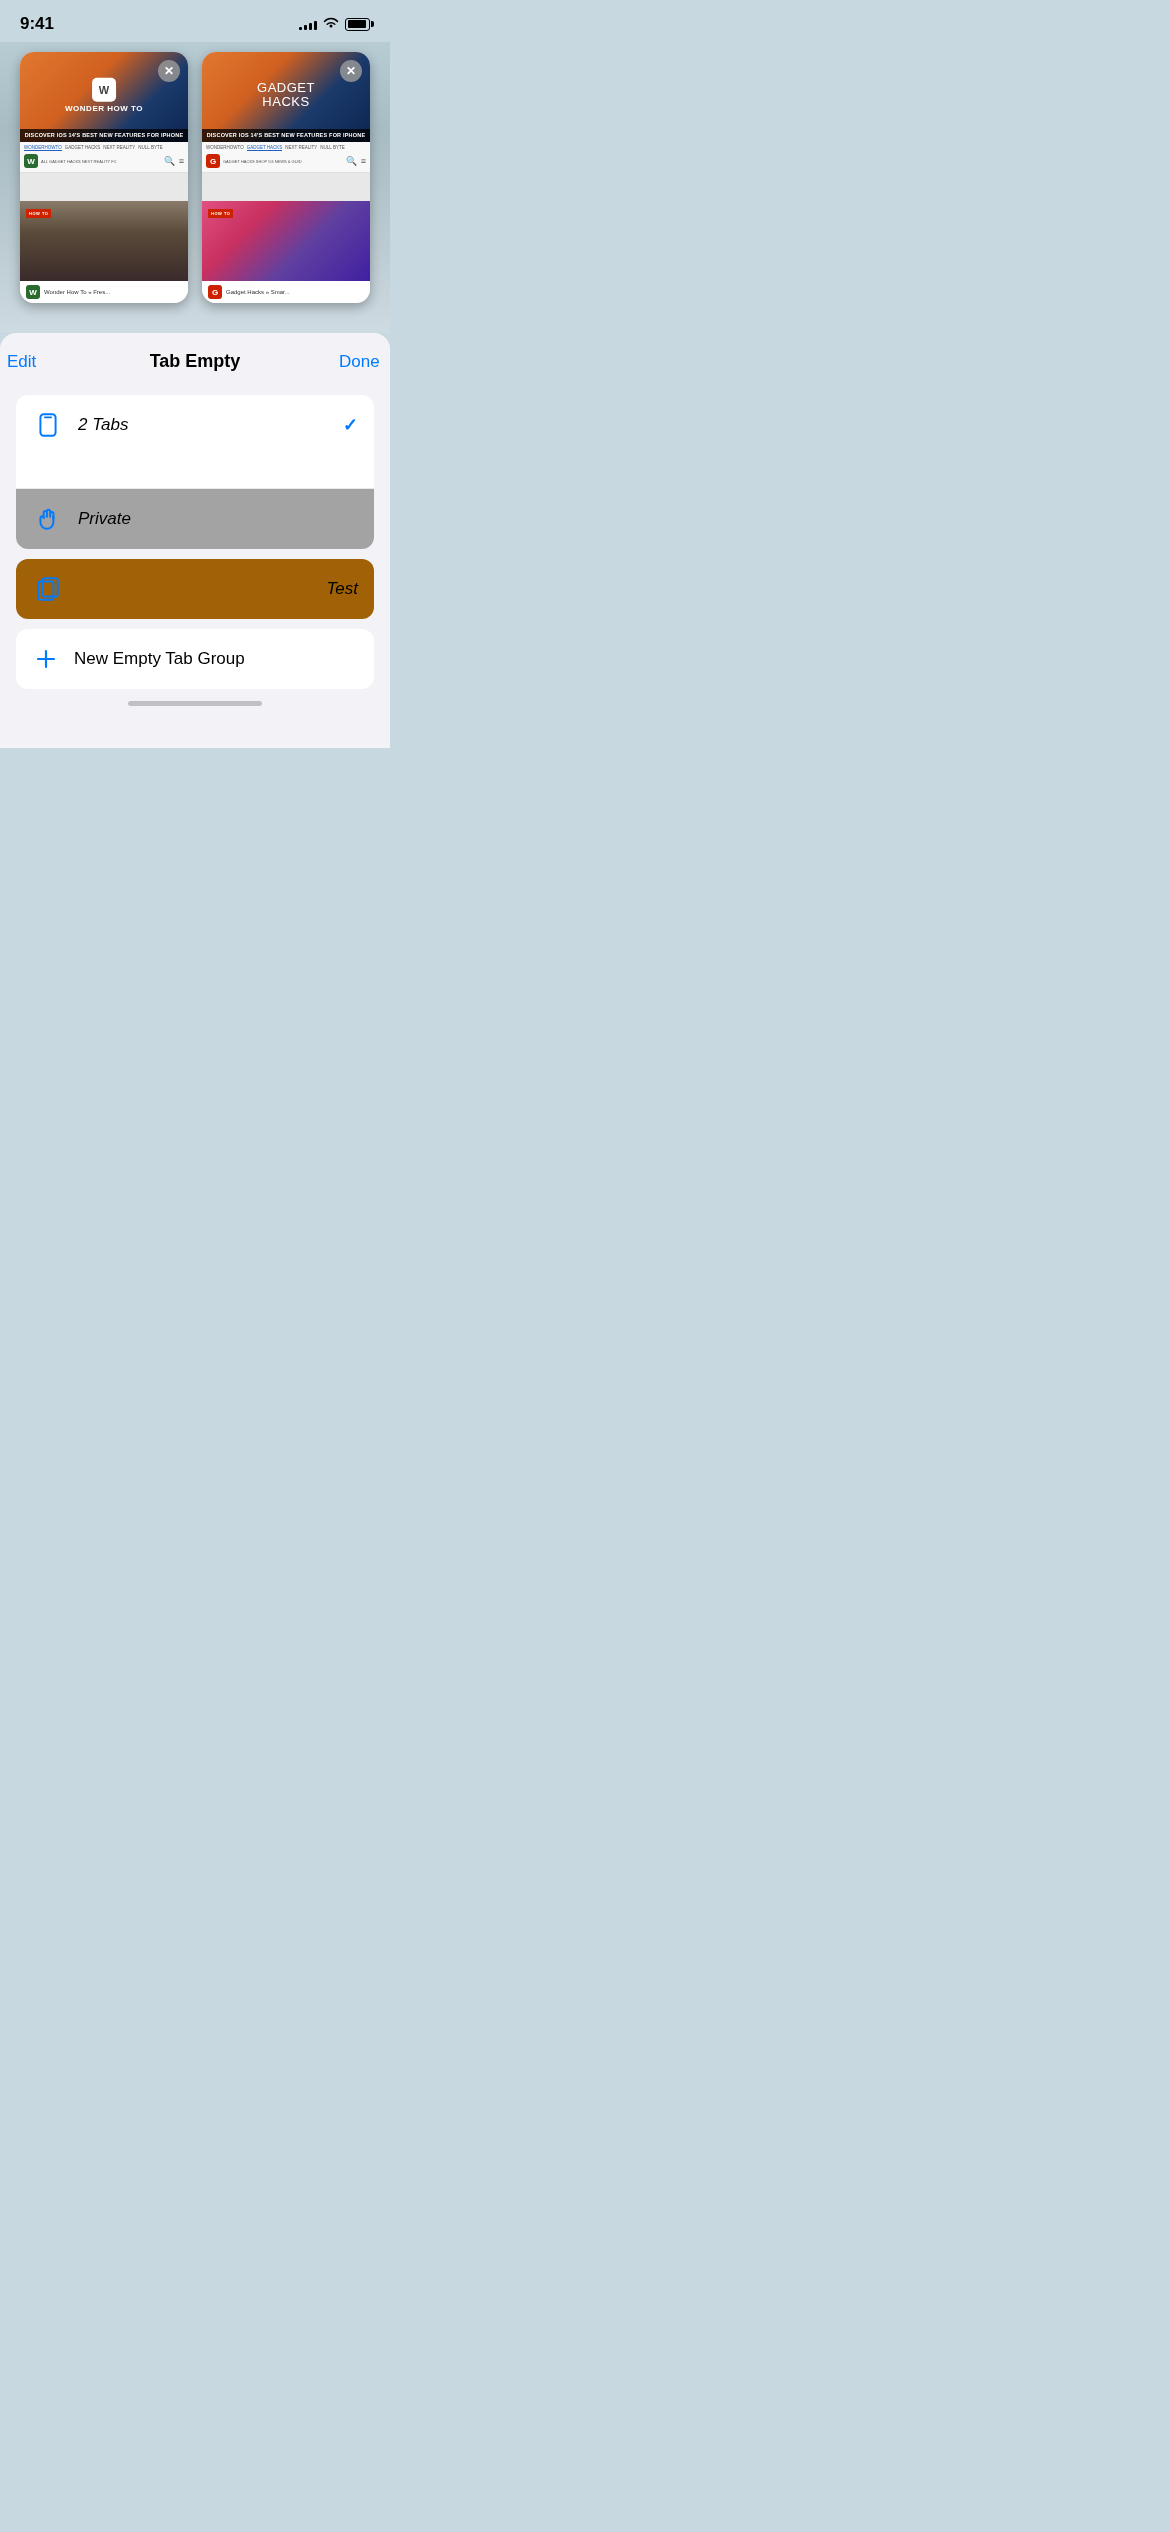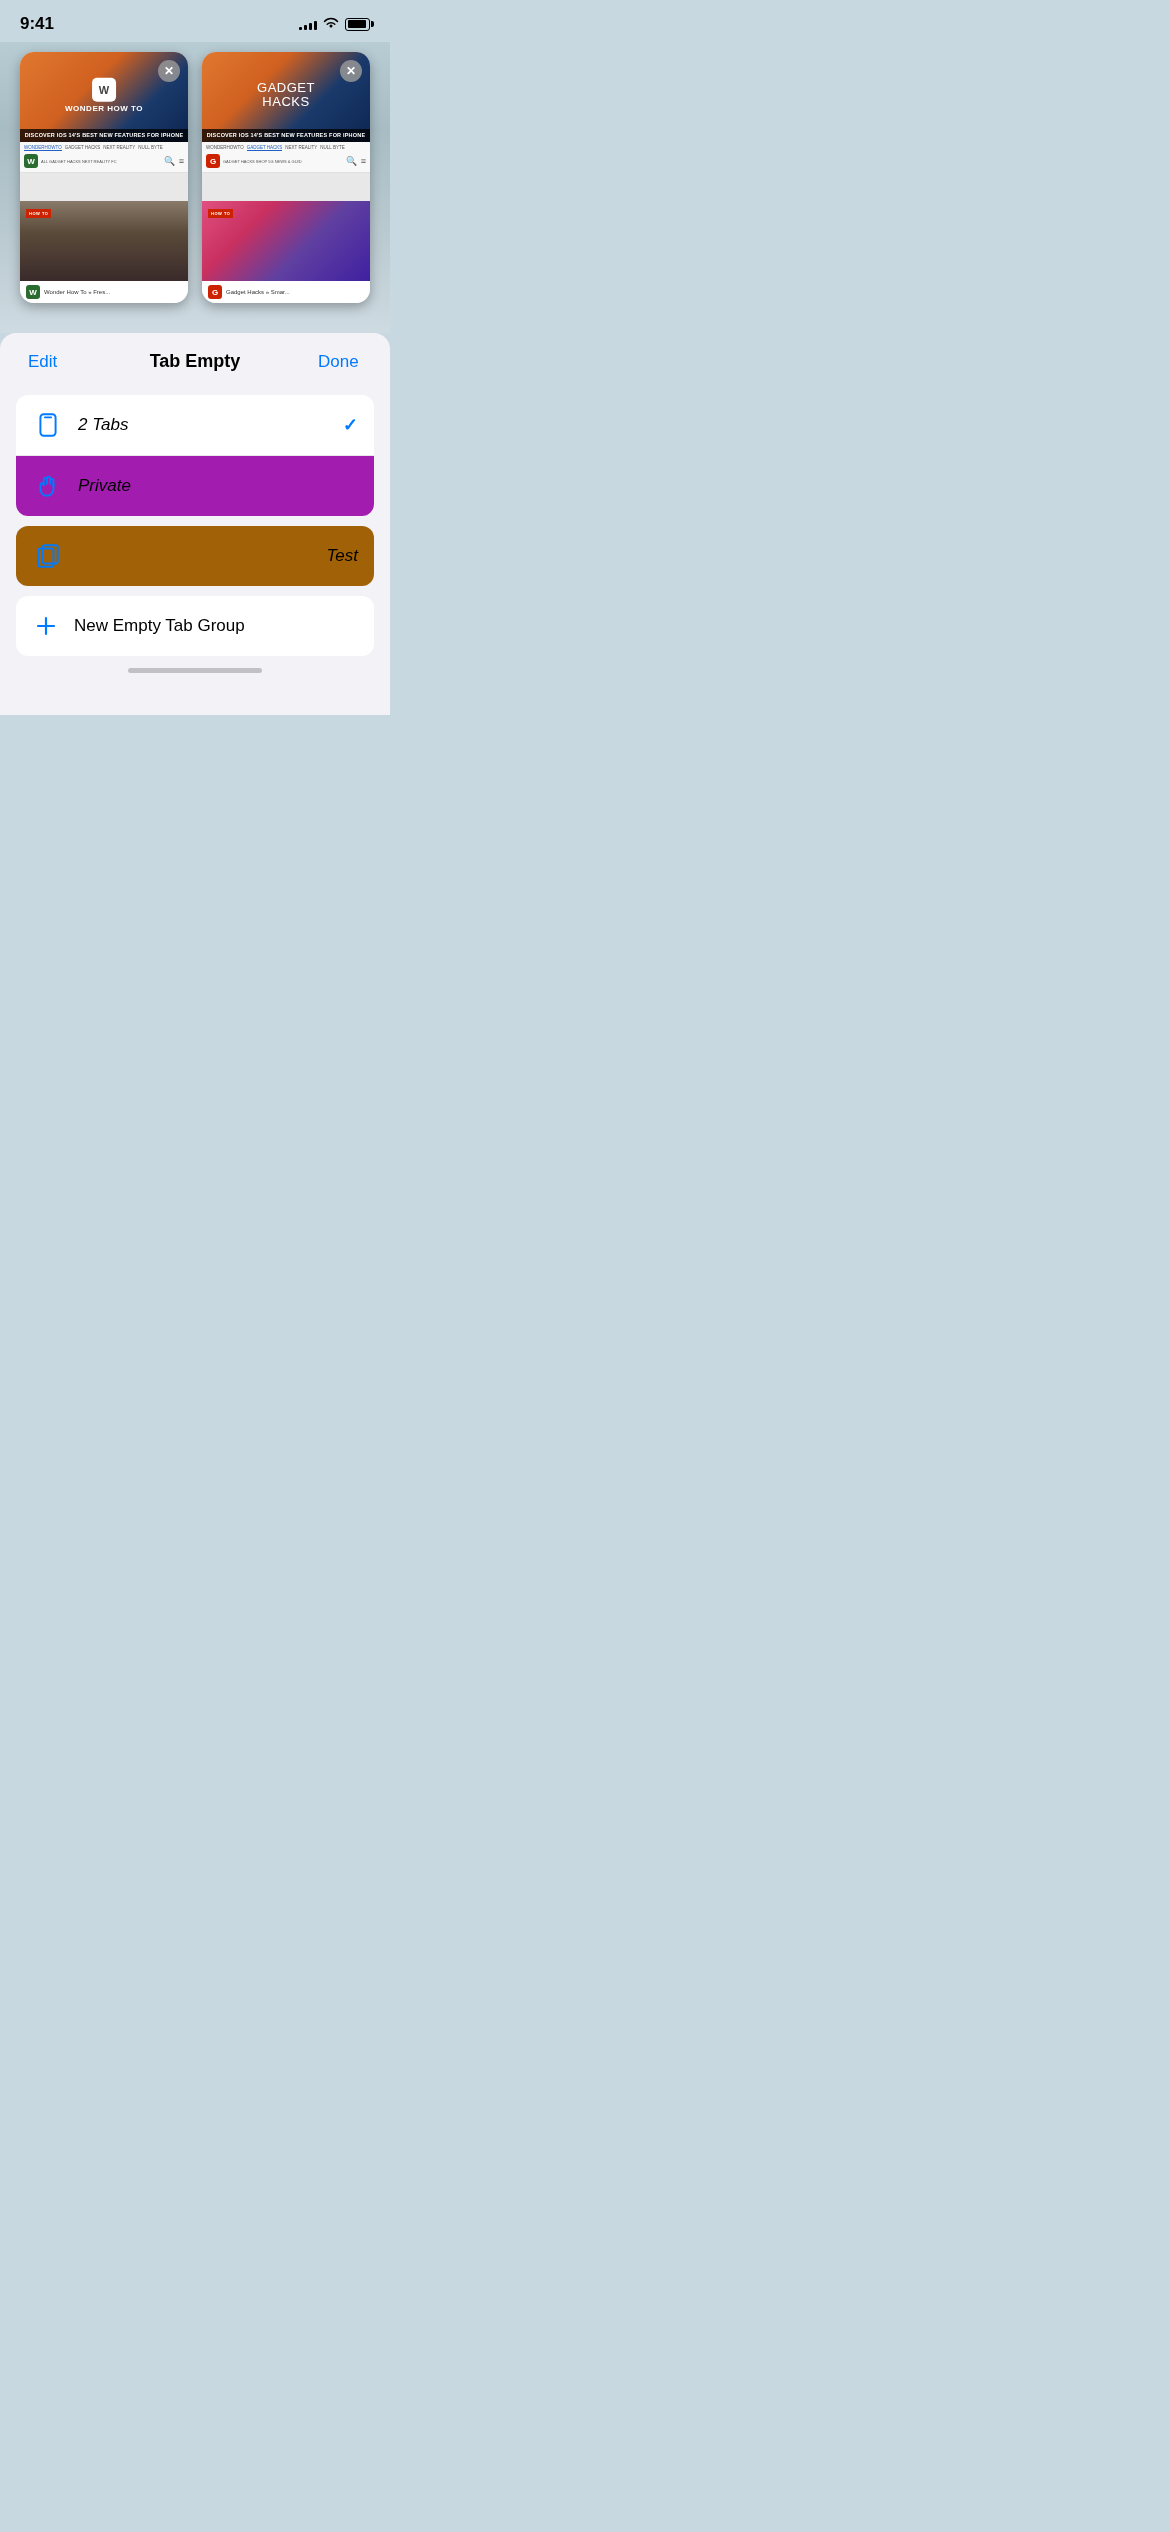--- a/index.html
+++ b/index.html
@@ -322,21 +322,21 @@
       border-radius: 16px 16px 0 0;
       position: relative;
       z-index: 20;
       padding-bottom: 34px;
     }
 
     .sheet-header {
       display: flex;
       align-items: center;
       justify-content: space-between;
-      padding: 18px 28px 12px;
+      padding: 18px 7px 12px;
       border-bottom: 1px solid transparent;
     }
 
     .sheet-title {
       font-size: 18px;
       font-weight: 700;
       color: #000;
       text-align: center;
       flex: 1;
     }
@@ -364,21 +364,22 @@
       padding: 14px 16px;
       position: relative;
       cursor: pointer;
     }
 
     .list-item + .list-item {
       border-top: 1px solid #e8e8e8;
     }
 
     .list-item.active {
-      background: #a21caf;
+      background: #a3a3a3;
+      margin-top: 33px;
     }
 
     .list-item-icon {
       width: 32px;
       height: 32px;
       margin-right: 14px;
       display: flex;
       align-items: center;
       justify-content: center;
       flex-shrink: 0;

